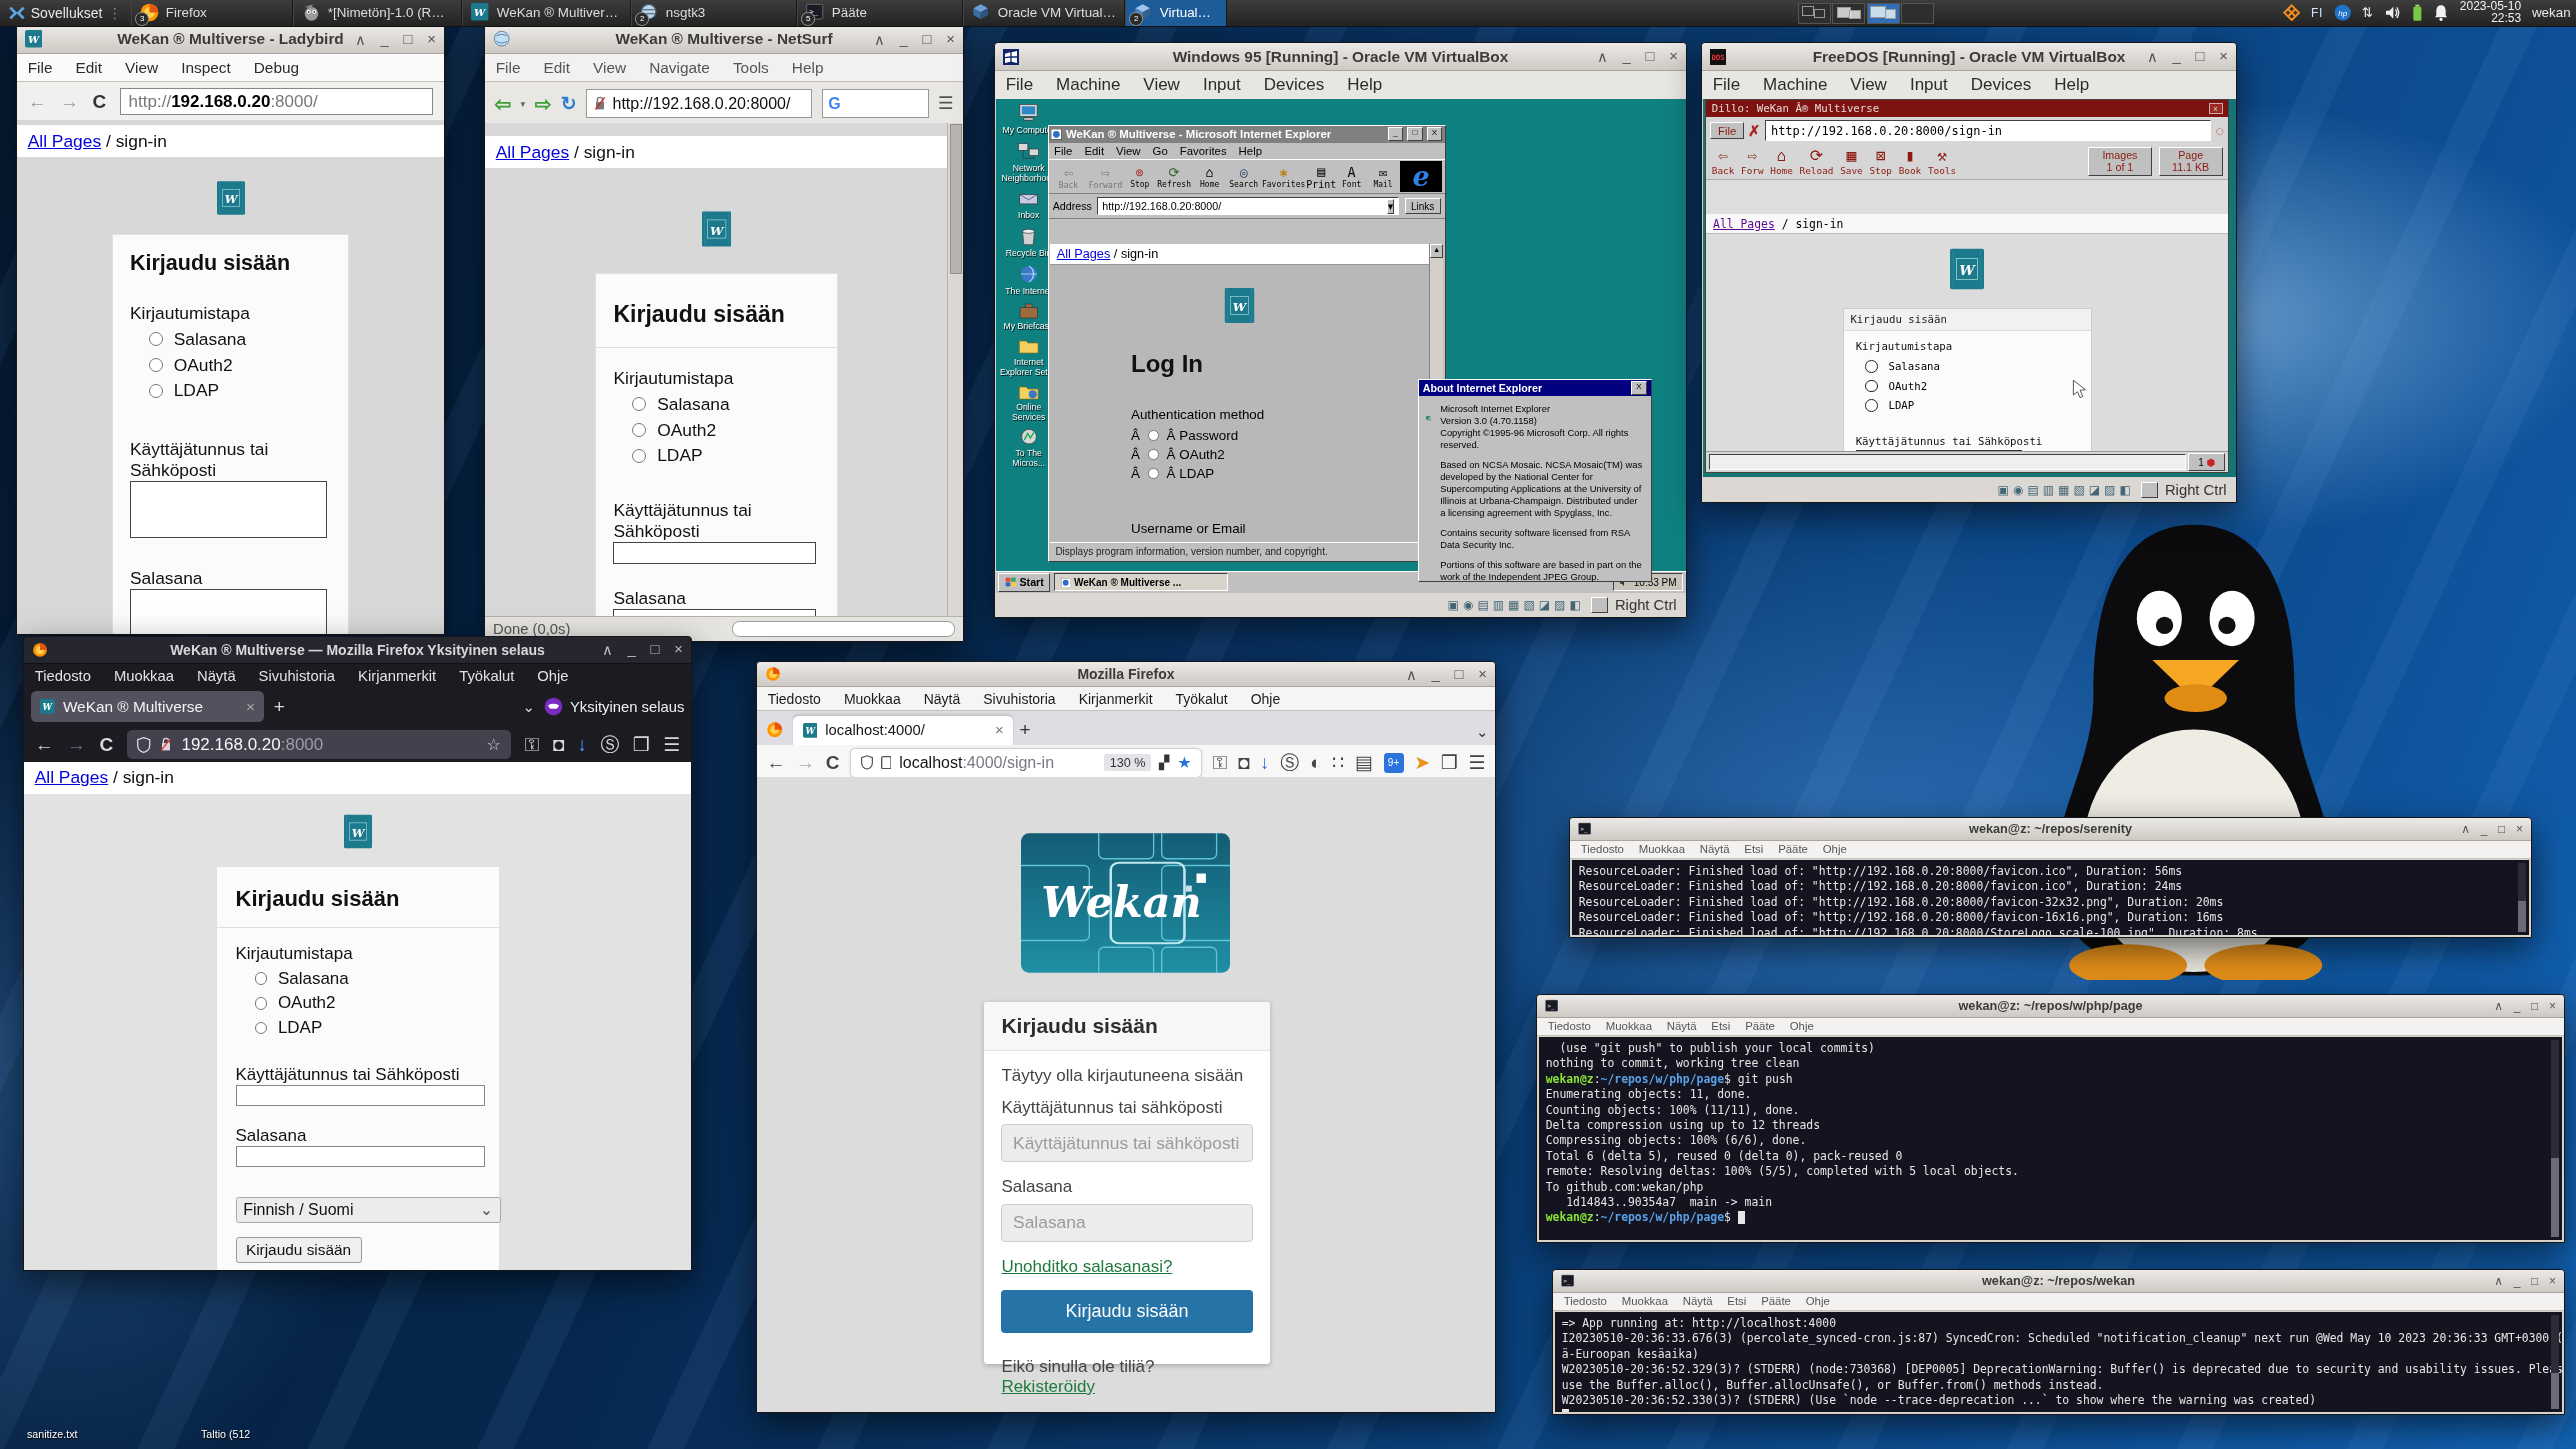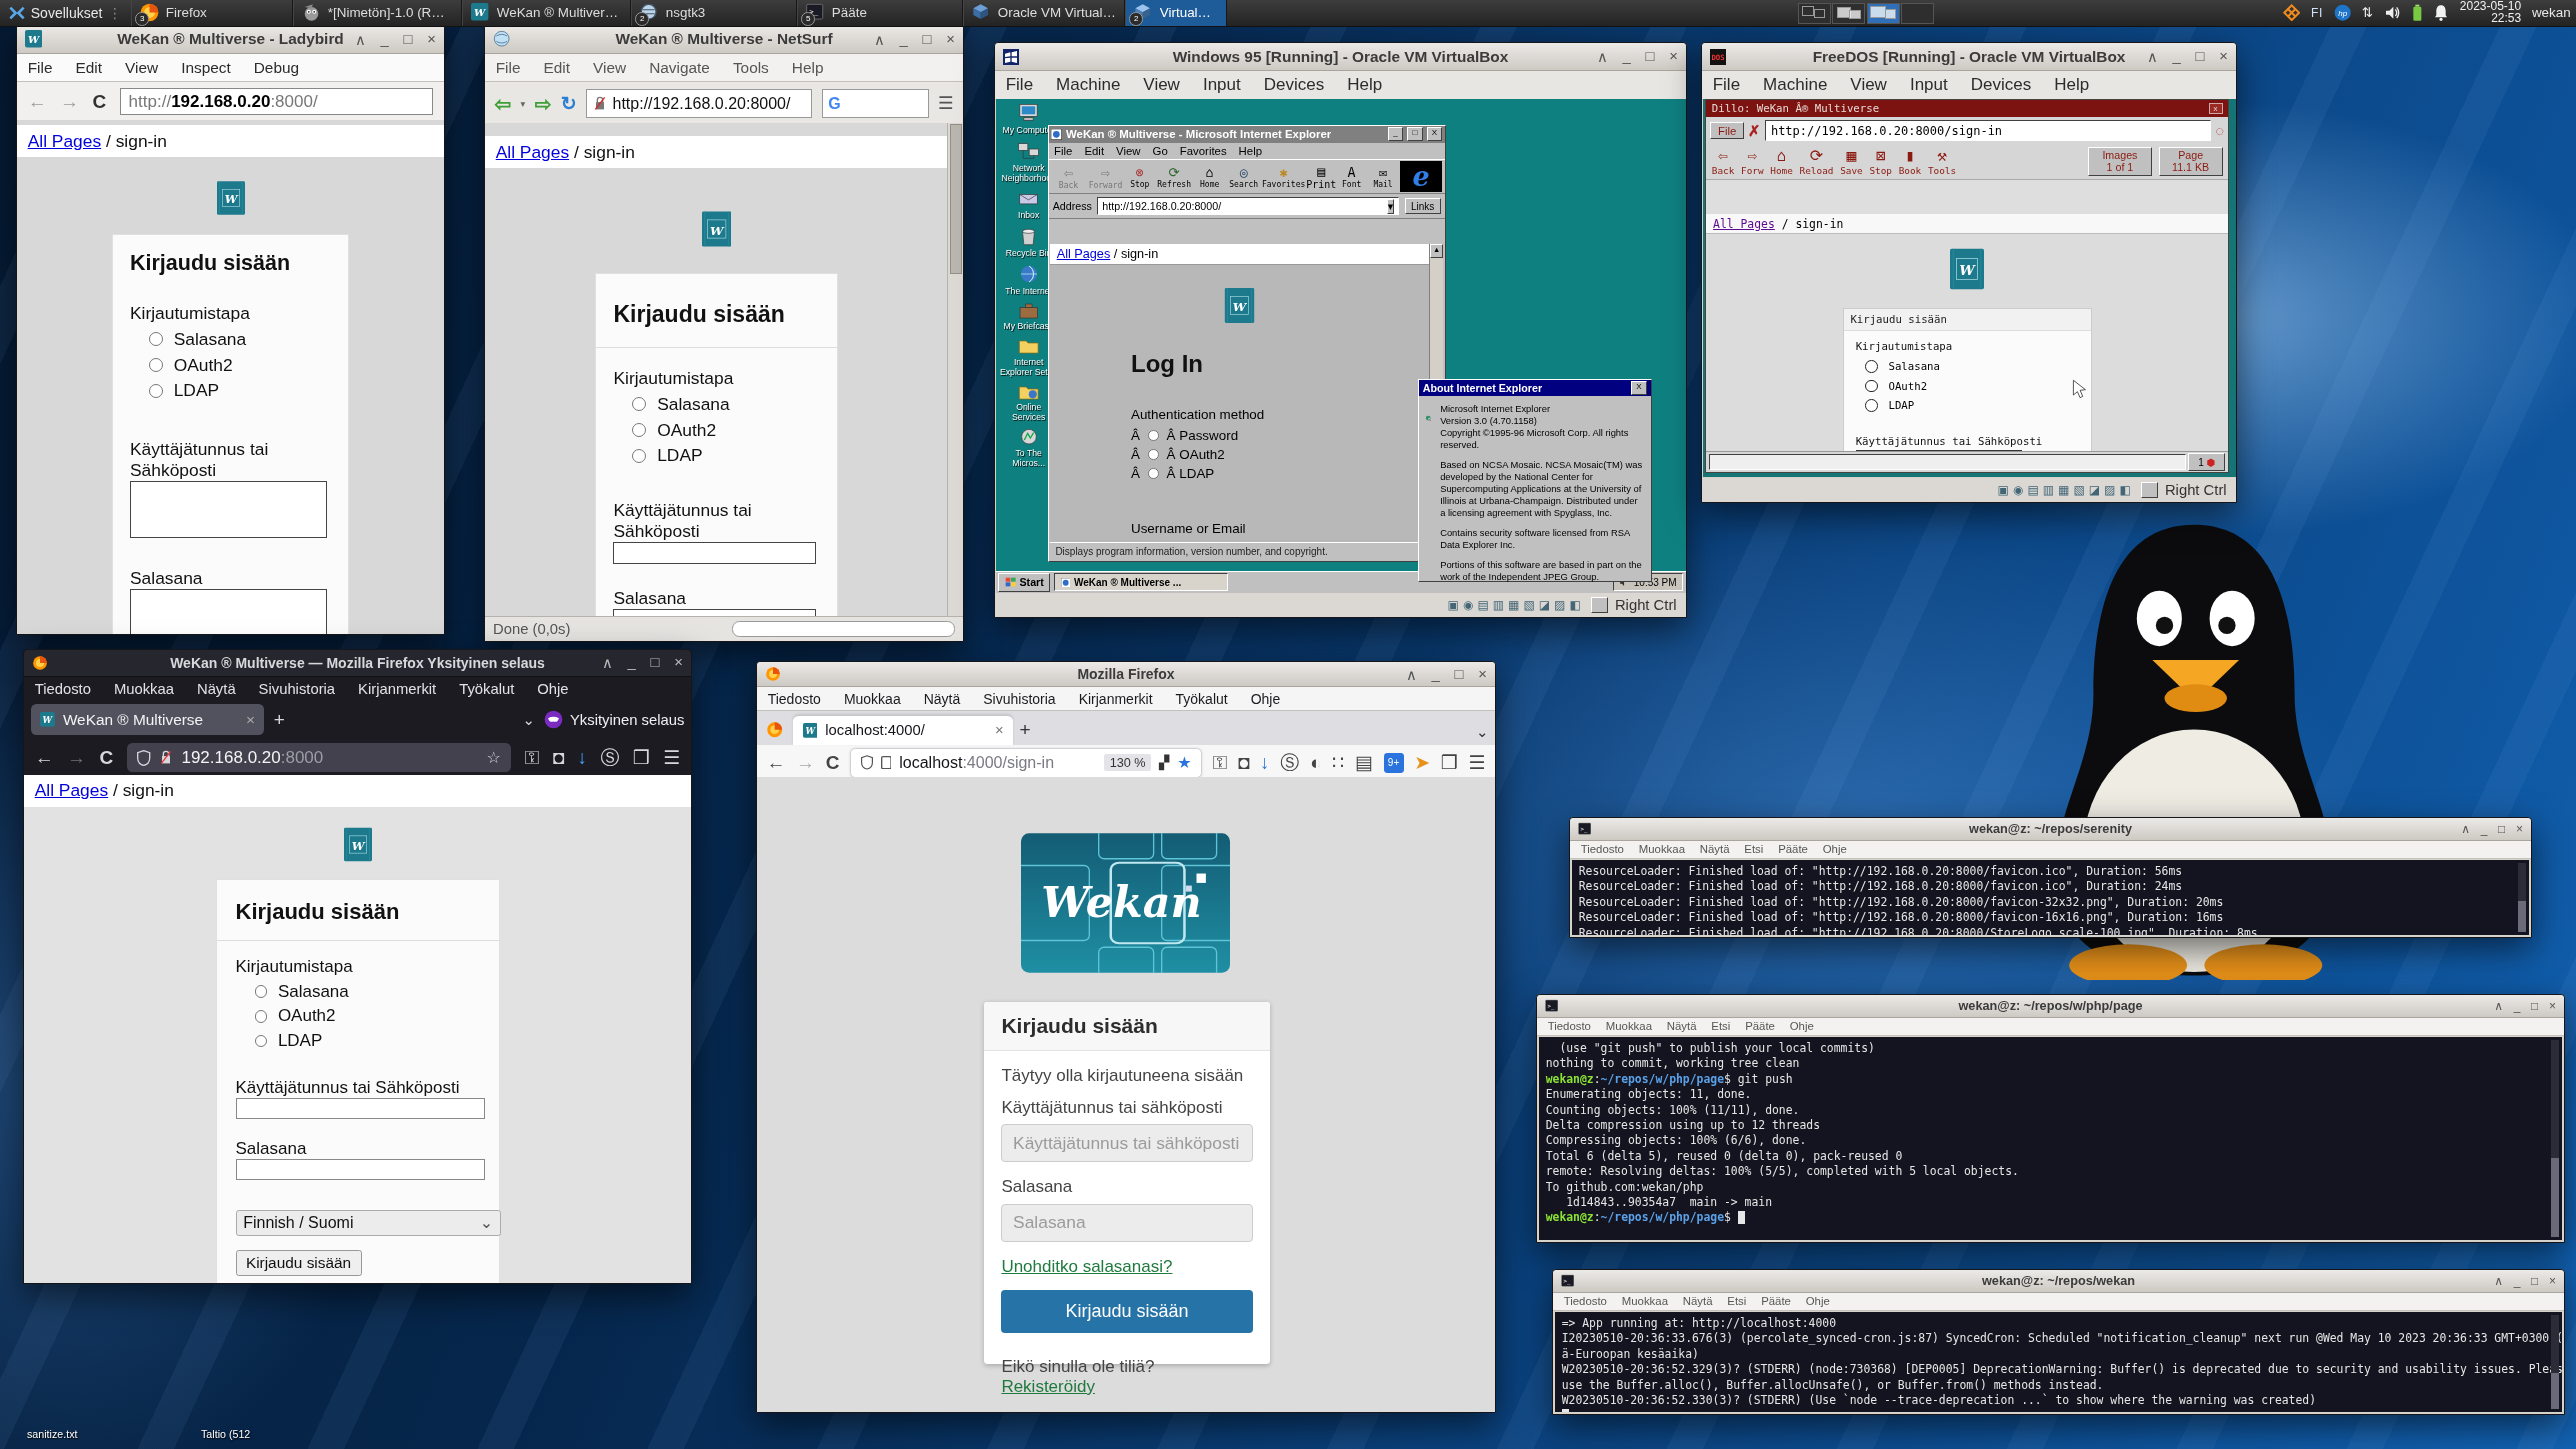--- a/index.html
+++ b/index.html
@@ -576,21 +576,21 @@
               <circle cx="22" cy="20" r="16" fill="#2d8a4e"></circle>
               <path d="M8 14 Q22 6 36 14 M8 26 Q22 34 36 26" stroke="#9cf" fill="none"></path>
               <circle cx="28" cy="24" r="8" fill="#7fd4f0" stroke="#333"></circle>
               <rect x="33" y="30" width="10" height="4" transform="rotate(45 33 30)" fill="#c33"></rect>
             </svg>
           <div class="w95font" style="font-size:9.4px;line-height:12px;">
             <div>Microsoft Internet Explorer</div>
             <div>Version 3.0 (4.70.1158)</div>
             <div>Copyright ©1995-96 Microsoft Corp. All rights reserved.</div>
             <div style="margin-top:8px;">Based on NCSA Mosaic. NCSA Mosaic(TM) was developed by the National Center for Supercomputing Applications at the University of Illinois at Urbana-Champaign. Distributed under a licensing agreement with Spyglass, Inc.</div>
-            <div style="margin-top:8px;">Contains security software licensed from RSA Data Explorer Inc.</div>
+            <div style="margin-top:8px;">Contains security software licensed from RSA Data Security Inc.</div>
             <div style="margin-top:8px;">Portions of this software are based in part on the work of the Independent JPEG Group.</div>
 
           </div>
         </div>
       </div>
 
       <div style="position:absolute;left:0;right:0;bottom:0;height:21.5px;background:#c0c0c0;border-top:1.3px solid #fff;display:flex;align-items:center;gap:4px;padding:0 2.7px;">
         <div class="b95" style="display:flex;align-items:center;gap:2.7px;padding:0.7px 5.4px;height:16px;font-weight:bold;font-size:10.7px;">
           <svg width="12" height="10.7" viewBox="0 0 18 16">
               <rect x="1" y="1" width="7" height="6" fill="#e43"></rect>
@@ -745,21 +745,21 @@
         </div>
       </div>
     </div>
     <div style="position:absolute;left:0;right:0;bottom:0;height:24px;background:#dbd8d3;display:flex;align-items:center;justify-content:flex-end;gap:6.7px;padding:0 9.4px;font-size:14.8px;color:#333;">
       <span style="letter-spacing:4px;font-size:12px;color:#467;">▣◉▤▥▦▧◪▨◧</span>
       <span class="b95" style="width:14.8px;height:13.4px;"></span>
       <span>Right Ctrl</span>
     </div>
   </div>
 
-  <div class="xwin ffdark" style="left:23px;top:649px;width:667px;height:633px;z-index:4;background:#1c1b22;">
+  <div class="xwin ffdark" style="left:23px;top:636px;width:667px;height:633px;z-index:4;background:#1c1b22;">
     <div class="tbar darkbar" style="height:25.5px;">
       <svg width="16" height="16" viewBox="0 0 28 28">
           <circle cx="14" cy="14" r="12" fill="#ff9500"></circle>
           <circle cx="14" cy="14" r="7" fill="#ffd24a"></circle>
           <path d="M14 2 A12 12 0 0 1 26 14 L14 14 Z" fill="#e8530e"></path>
         </svg>
       <span class="ttl" style="font-size:14px;">WeKan ® Multiverse — Mozilla Firefox Yksityinen selaus</span>
       <span class="wbtns">
           <span>∧</span>
           <span>_</span>

